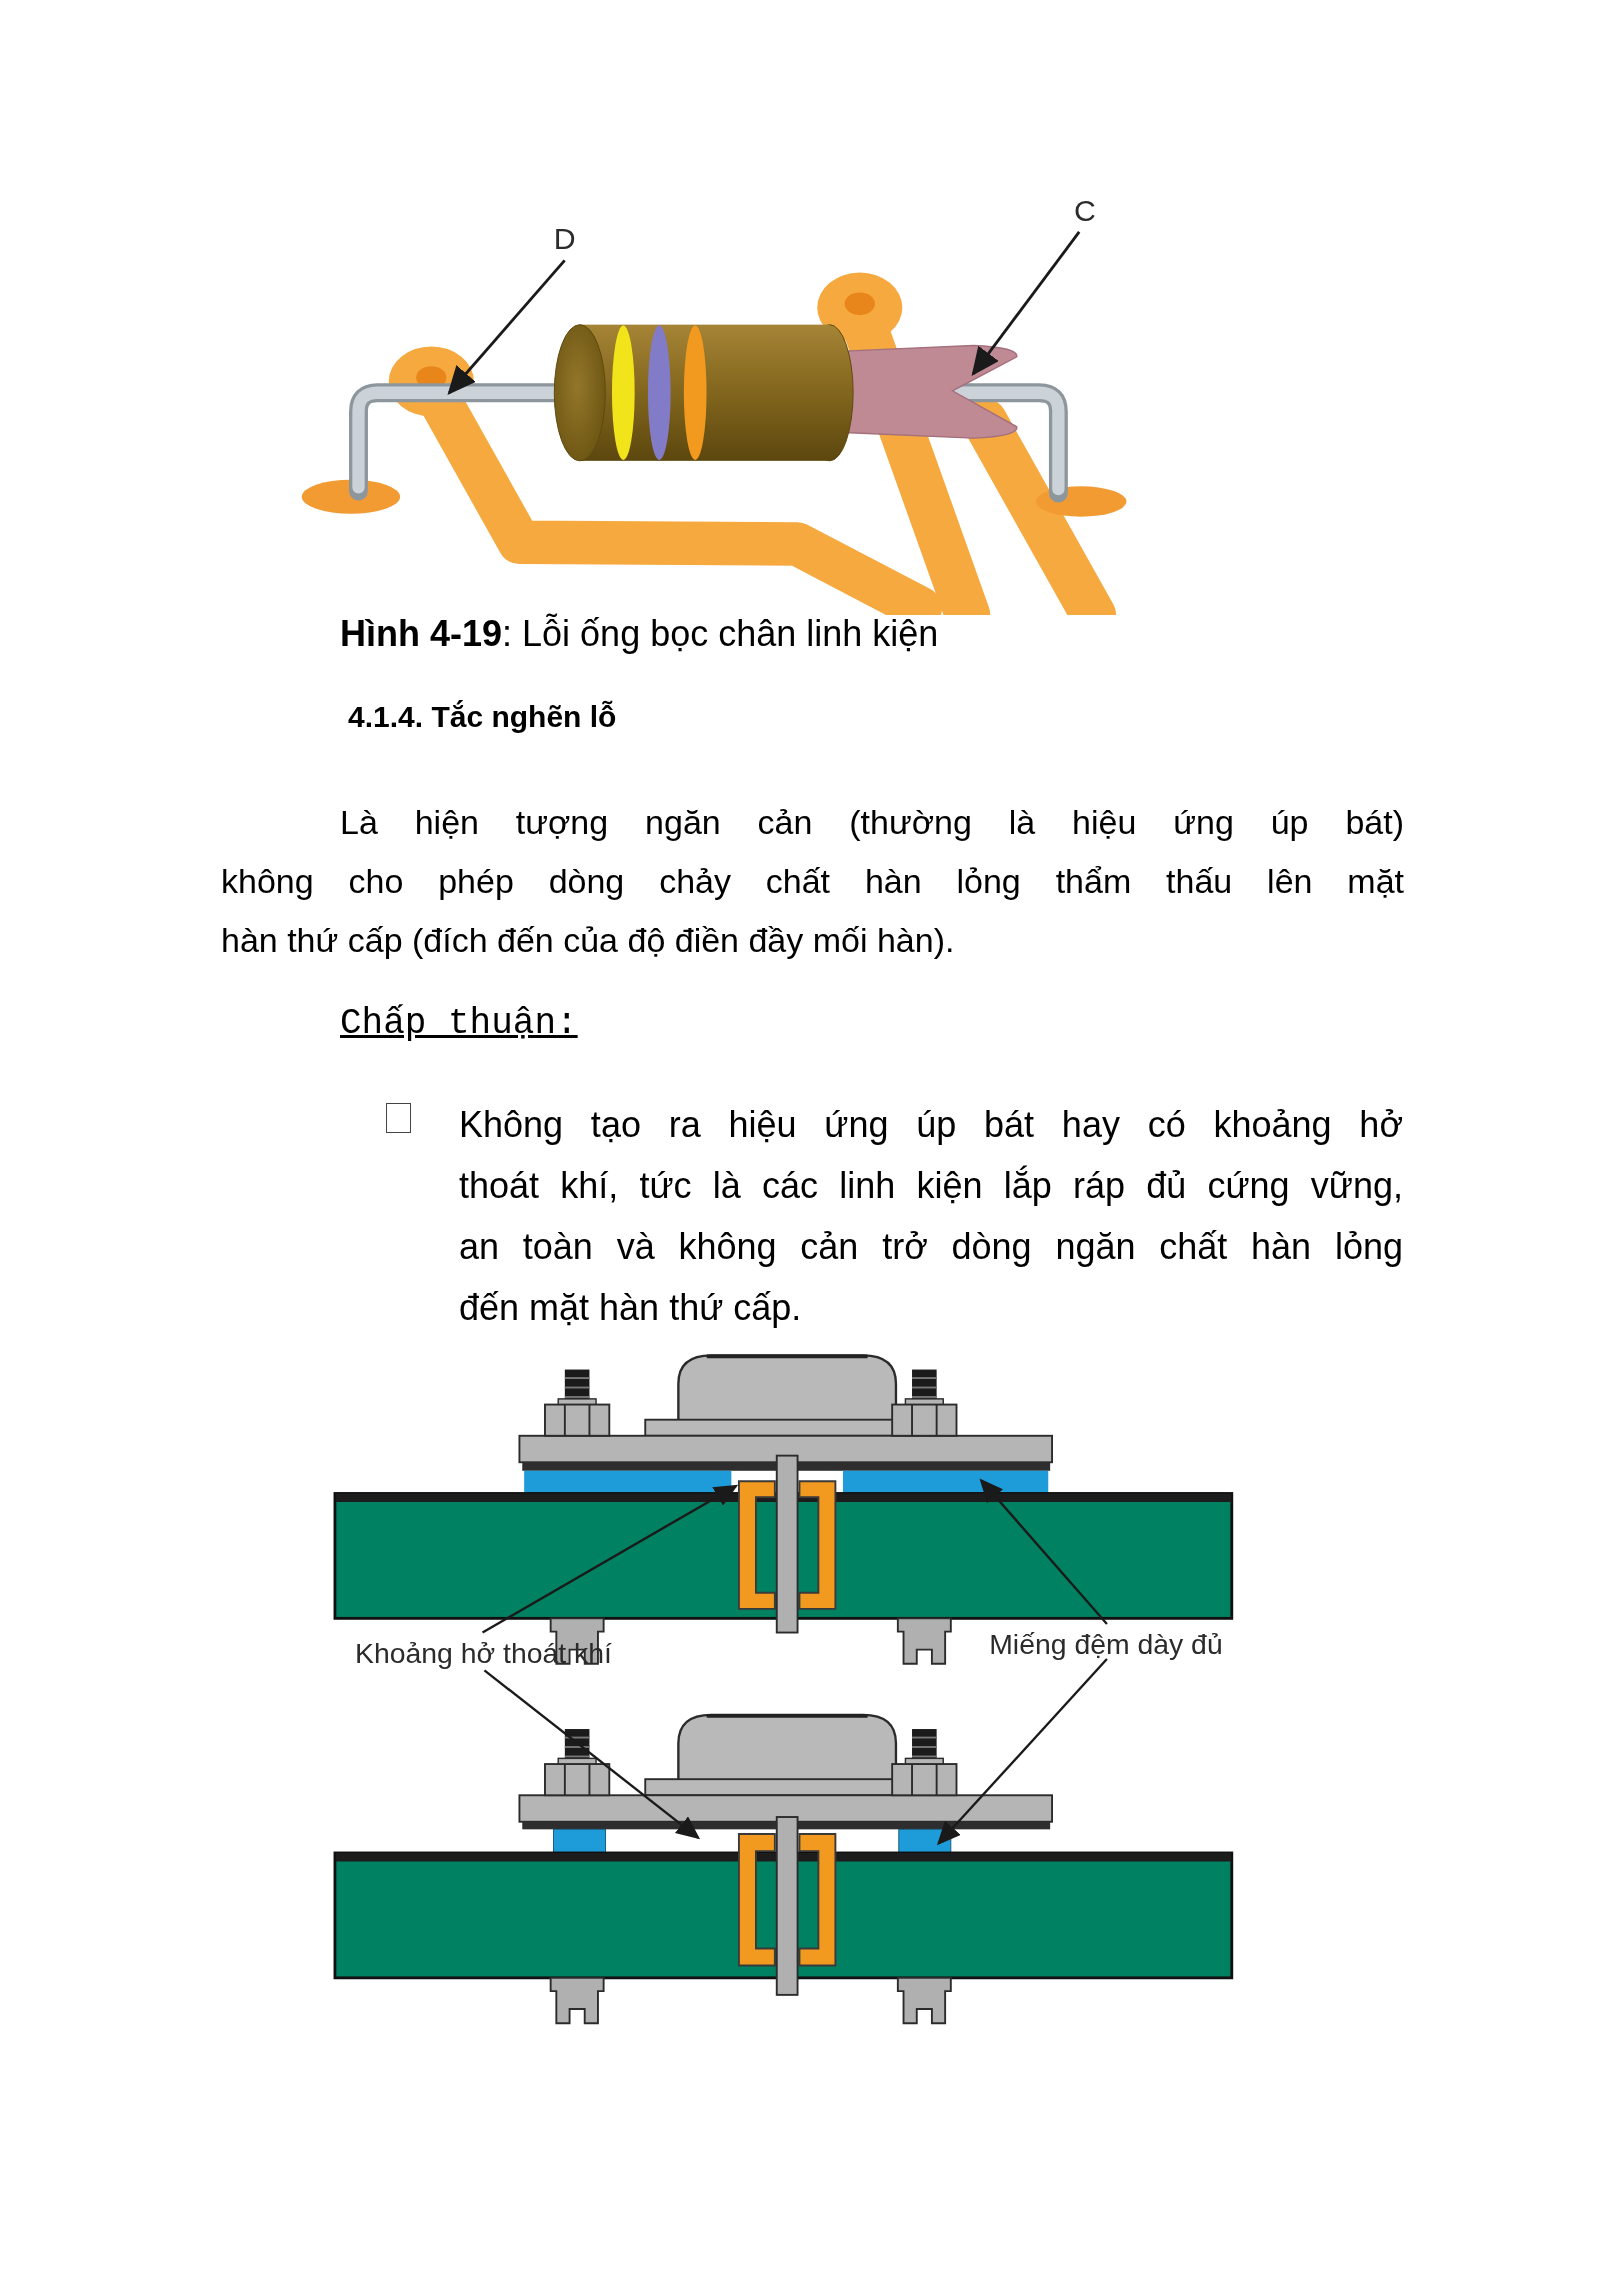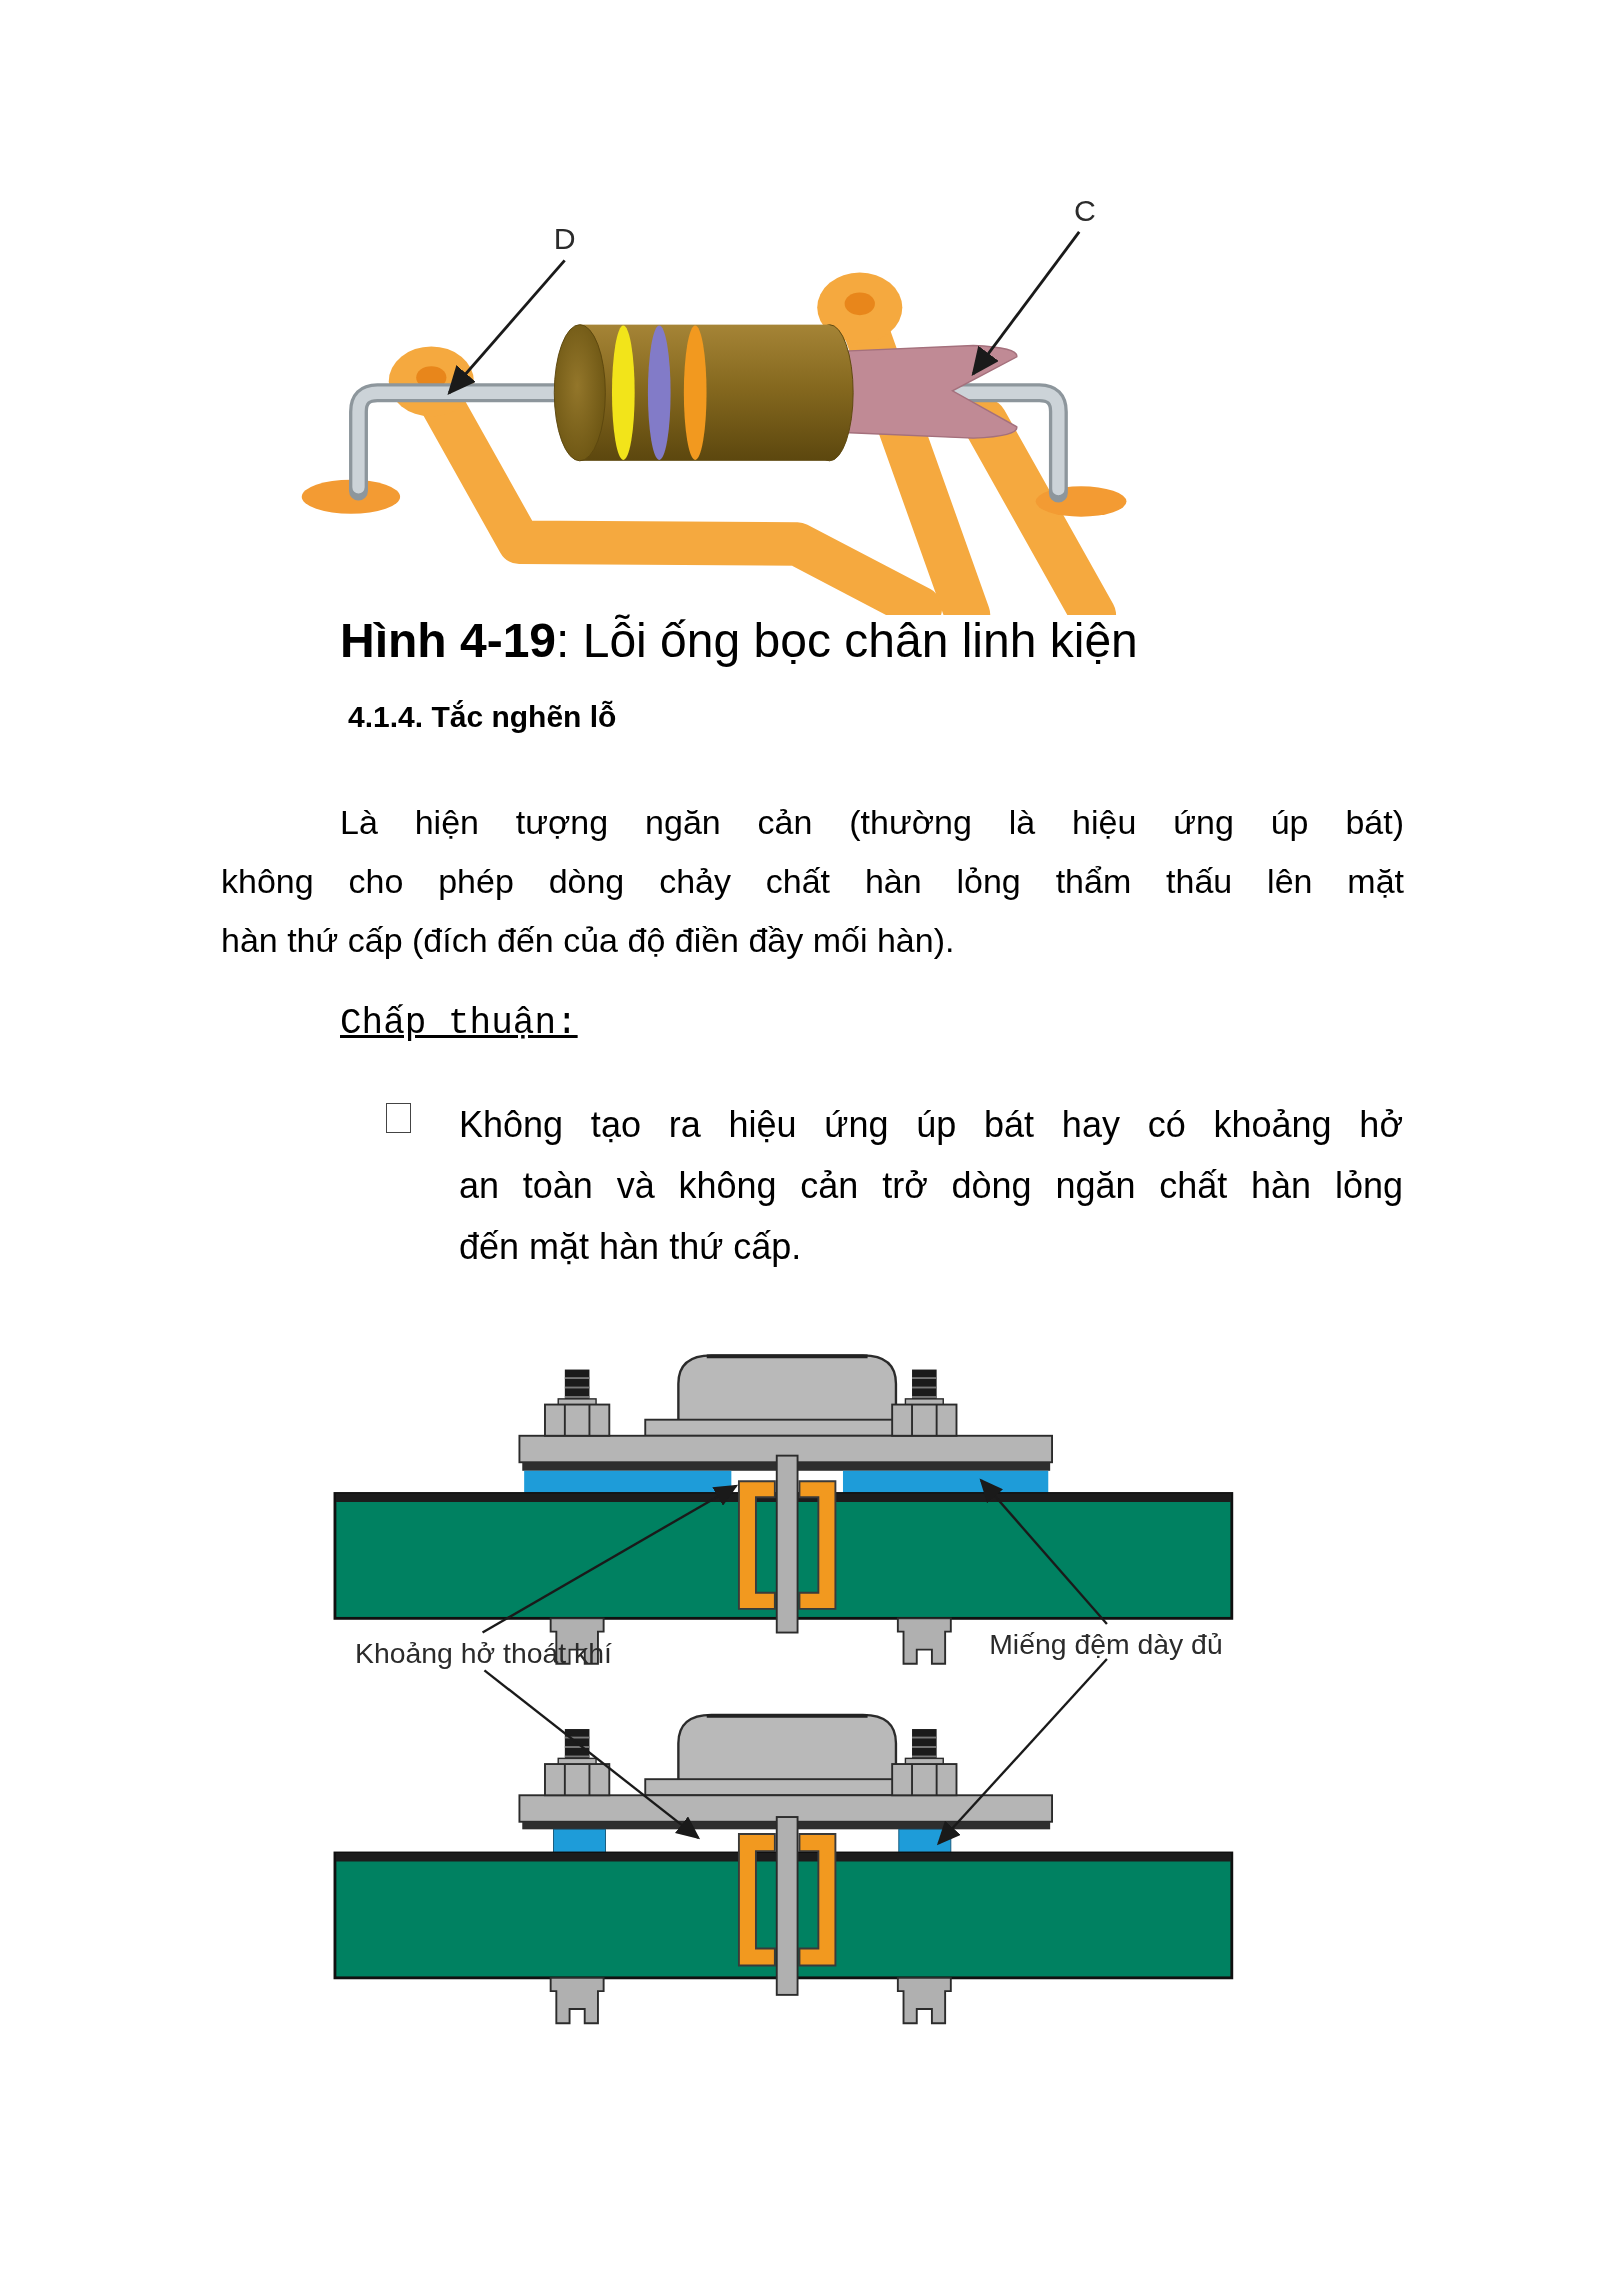--- a/index.html
+++ b/index.html
@@ -3,21 +3,21 @@
 <meta charset="utf-8">
 <style>
   * { margin:0; padding:0; box-sizing:border-box; }
   html,body { background:#888; }
   .page {
     position:relative; width:1621px; height:2292px; background:#ffffff;
     font-family:"Liberation Sans", sans-serif; color:#000; overflow:hidden;
     margin:0 auto;
   }
   .abs { position:absolute; }
-  .caption { left:340px; top:613px; font-size:48px; white-space:nowrap; }
+  .caption { left:340px; top:613px; font-size:36px; white-space:nowrap; }
   .caption b { font-weight:bold; }
   .heading { left:348px; top:700px; font-size:30px; font-weight:bold; white-space:nowrap; }
   .para { left:221px; top:793px; width:1183px; font-size:34px; }
   .para .pline { line-height:59px; height:59px; text-align:justify; text-align-last:justify; }
   .para .pline.first { text-indent:119px; }
   .para .pline.last { text-align:left; text-align-last:left; }
   .accept { left:340px; top:1003px; font-size:36px; text-decoration:underline; white-space:nowrap;font-family:Liberation Mono, monospace; }
   .bullet-marker {
     left:386px; top:1103px; width:24.6px; height:30px;
     border:1.9px solid #444; background:transparent;
@@ -97,20 +97,21 @@
     <div class="pline first">Là hiện tượng ngăn cản (thường là hiệu ứng úp bát)</div>
     <div class="pline">không cho phép dòng chảy chất hàn lỏng thẩm thấu lên mặt</div>
     <div class="pline last">hàn thứ cấp (đích đến của độ điền đầy mối hàn).</div>
   </div>
 
   <div class="abs accept">Chấp thuận:</div>
 
   <div class="abs bullet-marker"></div>
   <div class="abs bullet-text">
     <div class="bline">Không tạo ra hiệu ứng úp bát hay có khoảng hở</div>
+    <div class="bline">thoát khí, tức là các linh kiện lắp ráp đủ cứng vững,</div>
     <div class="bline">an toàn và không cản trở dòng ngăn chất hàn lỏng</div>
     <div class="bline last">đến mặt hàn thứ cấp.</div>
   </div>
 
   <div class="abs" style="left:229px; top:1344px; width:1192px; height:719px;">
     <svg width="1192" height="719" viewBox="0 0 1260 760">
       <defs>
         <marker id="arrowB" markerWidth="11" markerHeight="9" refX="9" refY="4.5" orient="auto">
           <path d="M0,0 L10,4.5 L0,9 Z" fill="#1a1a1a"></path>
         </marker>

